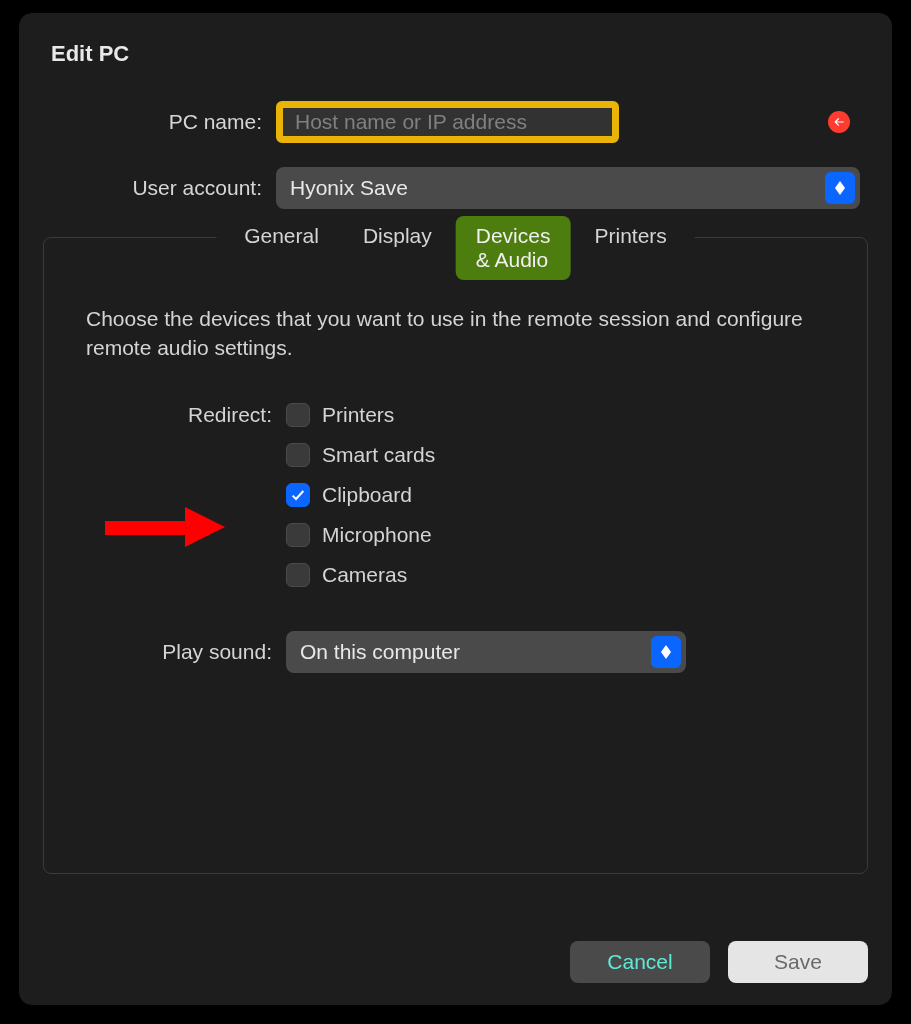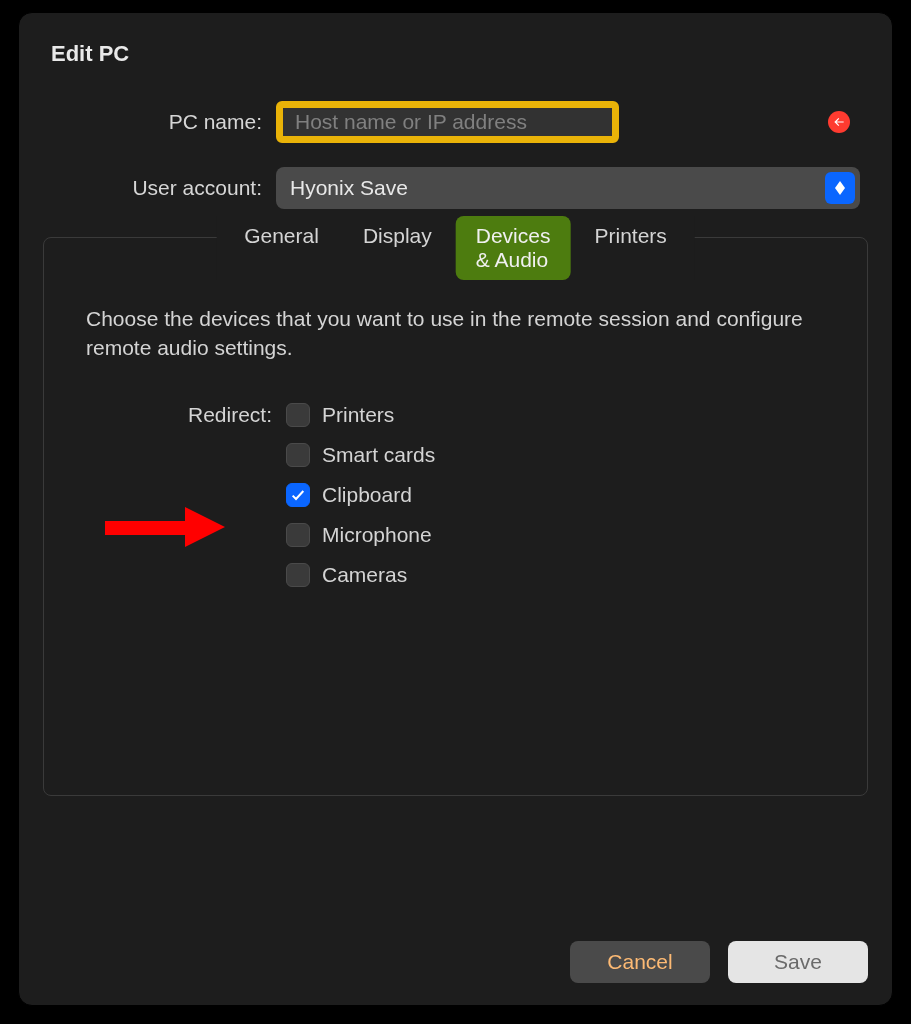--- a/index.html
+++ b/index.html
@@ -70,21 +70,21 @@
   .sound-row .flabel2 { width: 200px; text-align:right; font-size:21px; padding-right:14px; color:#d4d4d4;}
   .sound-select {
     width: 400px; height: 42px; background:#4a4a4a; border-radius:8px; position:relative;
     display:flex; align-items:center; padding: 0 44px 0 14px; font-size: 21px; color:#e8e8e8; cursor:pointer;
   }
   .footer { position:absolute; bottom: 22px; right: 24px; display:flex; gap: 18px; }
   .btn {
     min-width: 140px; height: 42px; border:none; border-radius:8px; font-size:21px;
     display:flex; align-items:center; justify-content:center; cursor:pointer;
   }
-  .btn.cancel { background:#4a4a4a; color:#fdba74; }
+  .btn.cancel { background:#4a4a4a; color:#5eead4; }
   .btn.save   { background:#e5e5e5; color:#6a6a6a; }
 </style>
 </head>
 <body>
 
 <div class="window">
   <div class="title">Edit PC</div>
 
   <div class="form-area">
     <div class="row">
@@ -162,20 +162,34 @@
         <label class="checkbox-line">
           <span class="cb">
             
           </span>
           <span>Cameras</span>
         </label>
 
       </div>
     </div>
 
+    <div class="sound-row">
+      <div class="flabel2">Play sound:</div>
+      <div class="sound-select">
+        <span>On this computer</span>
+        <span class="stepper">
+          <svg viewBox="0 0 10 7">
+              <path d="M5 0 L10 7 L0 7 Z"></path>
+            </svg>
+          <svg viewBox="0 0 10 7">
+              <path d="M0 0 L10 0 L5 7 Z"></path>
+            </svg>
+        </span>
+      </div>
+    </div>
   </div>
 
   <div class="arrow-annot">
     <svg viewBox="0 0 120 40">
       <rect x="0" y="14" width="80" height="14" fill="#ff0000"></rect>
       <polygon points="80,0 120,20 80,40" fill="#ff0000"></polygon>
     </svg>
   </div>
 
   <div class="footer">

